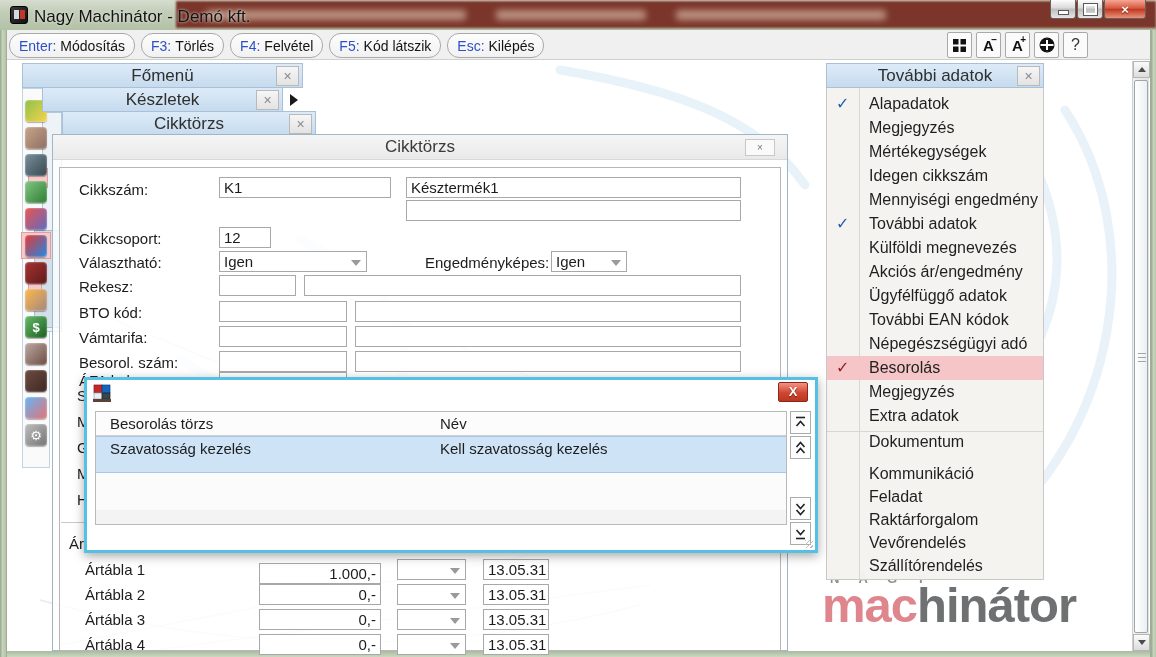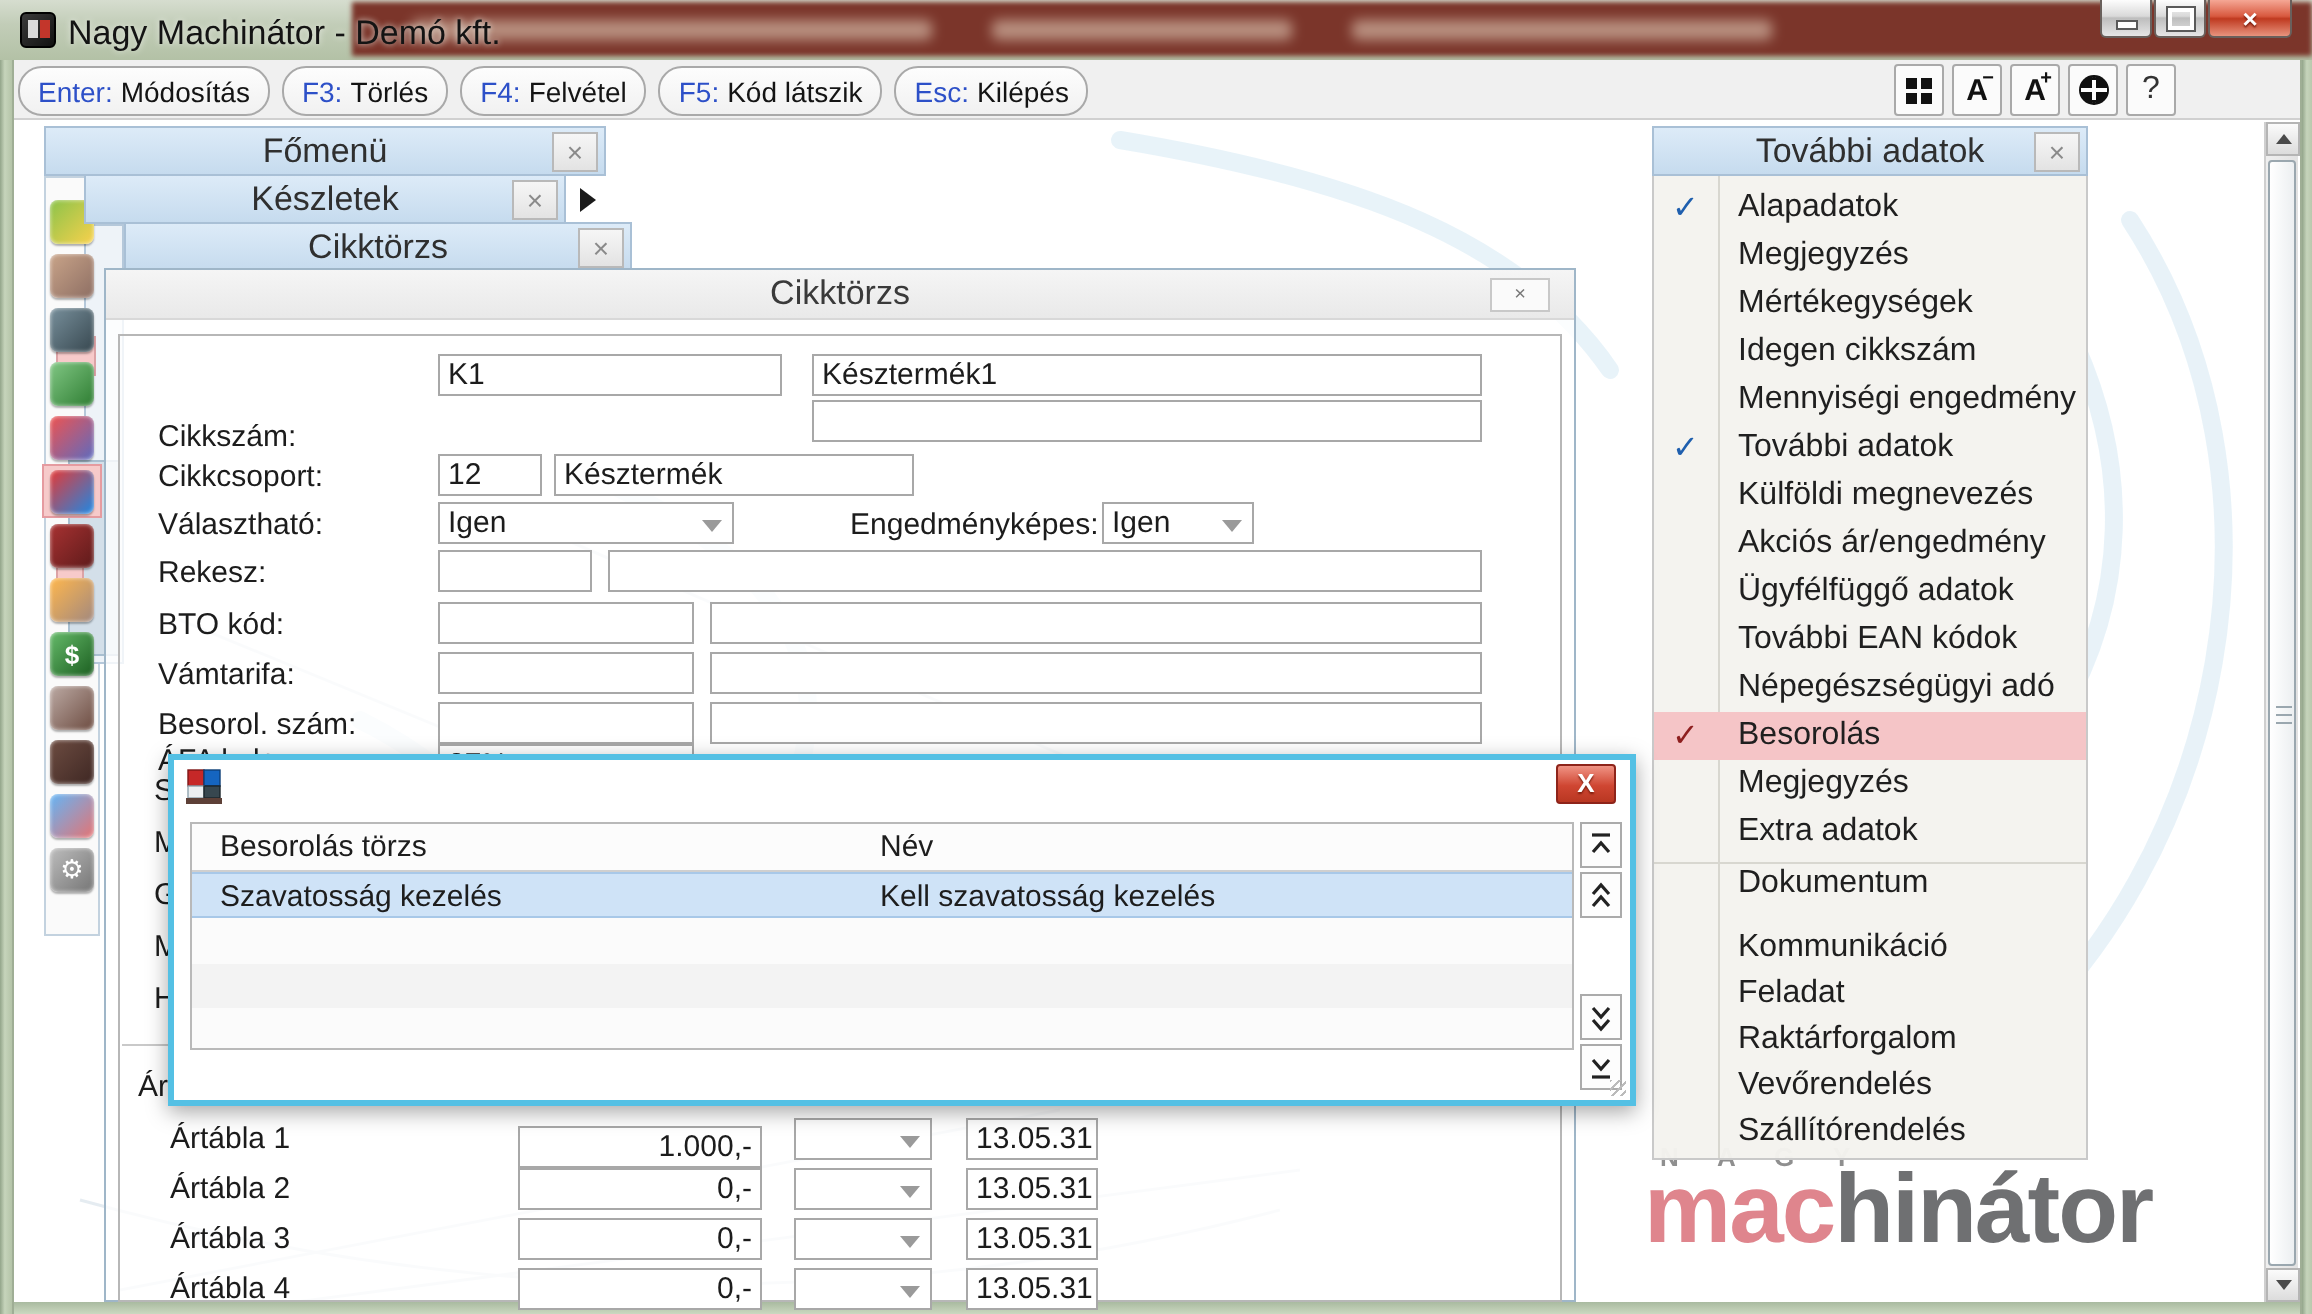--- a/index.html
+++ b/index.html
@@ -97,21 +97,21 @@
   #dlg-icon{position:absolute;left:5px;top:3px;width:20px;height:20px;}
   #dlg-close{position:absolute;right:7px;top:2px;width:30px;height:20px;
     background:linear-gradient(180deg,#f09384,#cf4632 55%,#b93722);border:1px solid #8e241a;
     border-radius:2px;box-sizing:border-box;color:#fff;font-weight:bold;font-size:13px;
     text-align:center;line-height:18px;text-shadow:0 1px 1px #7c1d0d;}
   #dlg-table{position:absolute;left:8px;top:31px;width:692px;height:114px;background:#fff;
     border:1px solid #b9b9b9;box-sizing:border-box;overflow:hidden;}
   .dhead{height:23px;border-bottom:1px solid #cfcfcf;background:#fcfcfc;position:relative;}
   .dhead span,.drow span{position:absolute;top:3px;font-size:15px;color:#1d1d1d;white-space:nowrap;}
   .c1{left:14px;} .c2{left:344px;}
-  .drow{height:23px;position:relative;box-sizing:border-box;}
+  .drow{height:37px;position:relative;box-sizing:border-box;}
   .drow.sel{background:#cfe3f7;border-top:1px solid #a8c8e8;border-bottom:1px solid #a8c8e8;}
   .drow.e0{background:#fbfbfb;} .drow.e1{background:#f3f3f3;height:22px;}
   .sbtn{position:absolute;right:4px;width:21px;height:23px;background:#fdfdfd;
     border:1px solid #ababab;box-sizing:border-box;display:flex;align-items:center;justify-content:center;}
   #dlg-grip{position:absolute;right:2px;bottom:2px;width:8px;height:8px;
     background:repeating-linear-gradient(135deg,#bbb 0 1px,transparent 1px 3px);}
 
   
   #panel-title{left:826px;top:63px;width:218px;z-index:8;}
   #panel-body{left:826px;top:88px;width:218px;height:492px;background:rgba(244,243,238,.97);
@@ -274,28 +274,27 @@
   <div class="xbtn" style="right:3px;">×</div>
 </div>
 
 <div id="form-win" class="abs">
   <div id="form-title">
     <span>Cikktörzs</span>
   </div>
   <div id="form-close">×</div>
   <div id="form-panel"></div>
 
-  <span class="flabel" style="left:26px;top:46px;margin-top:29px;">Cikkszám:</span>
+  <span class="flabel" style="left:26px;top:46px;">Cikkszám:</span>
   <div class="finput" style="left:166px;top:42px;width:172px;">K1</div>
   <div class="finput" style="left:353px;top:42px;width:335px;">Késztermék1</div>
   <div class="finput" style="left:353px;top:65px;width:335px;"></div>
 
   <span class="flabel" style="left:26px;top:95px;">Cikkcsoport:</span>
   <div class="finput" style="left:166px;top:92px;width:52px;">12</div>
-  <div class="finput" style="left:224px;top:92px;width:180px;">Késztermék</div>
 
   <span class="flabel" style="left:26px;top:119px;">Választható:</span>
   <div class="fcombo" style="left:166px;top:116px;width:148px;">Igen</div>
   <span class="flabel" style="left:372px;top:119px;">Engedményképes:</span>
   <div class="fcombo" style="left:498px;top:116px;width:76px;">Igen</div>
 
   <span class="flabel" style="left:26px;top:143px;">Rekesz:</span>
   <div class="finput" style="left:166px;top:140px;width:77px;"></div>
   <div class="finput" style="left:251px;top:140px;width:437px;"></div>
 

